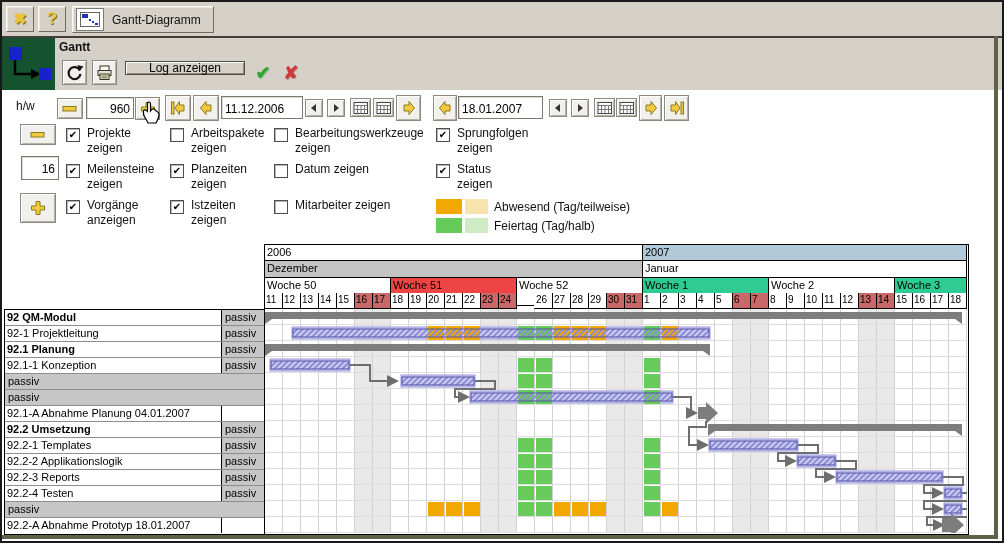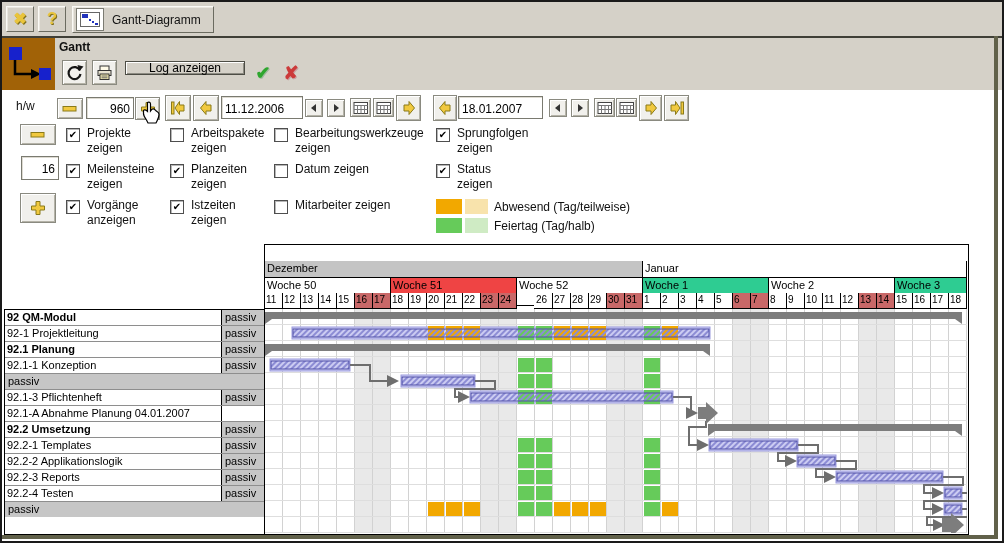--- a/index.html
+++ b/index.html
@@ -6,21 +6,21 @@
   *{font-family:"Liberation Sans",sans-serif;}
   #win{position:relative;width:1004px;height:543px;background:#fff;border:2px solid #1a1a1a;box-sizing:border-box;overflow:hidden;}
   .abs{position:absolute;}
   
   .toolbar{position:absolute;left:0;top:0;width:1000px;height:34px;background:#d5d1c8;border-bottom:2px solid #3f3f37;}
   .tbtn{position:absolute;background:#d5d1c8;border:1px solid;border-color:#fbfaf6 #6b6b60 #6b6b60 #fbfaf6;box-shadow:inset 1px 1px 0 #e9e6df;display:flex;align-items:center;justify-content:center;box-sizing:border-box;cursor:default;}
   .goldglyph{color:#e9c43b;text-shadow:1px 1px 0 #7e6e1c;font-weight:bold;font-size:16px;line-height:16px;}
   .iconbox{width:26px;height:21px;background:#fff;border:1px solid #7b7b72;display:flex;align-items:center;justify-content:center;margin-left:3px;}
   .tablabel{font-size:12px;padding:0 10px 0 8px;color:#111;}
   
-  .panel{position:absolute;left:0;top:36px;width:1000px;height:52px;background:#a16207;}
+  .panel{position:absolute;left:0;top:36px;width:1000px;height:52px;background:#14532d;}
   .panelgray{position:absolute;left:53px;top:0;width:947px;height:52px;background:#d5d1c8;}
   .ptitle{position:absolute;left:4px;top:2px;font-size:12px;font-weight:bold;color:#111;}
   .btn{position:absolute;background:#f1f0ec;border:1px solid #8a8a80;box-shadow:inset 1px 1px 0 #ffffff,inset -1px -1px 0 #b5b3a8;display:flex;align-items:center;justify-content:center;box-sizing:border-box;cursor:default;}
   .flatic{position:absolute;display:flex;align-items:center;justify-content:center;font-size:18px;font-weight:bold;cursor:default;}
   .okic{color:#2ea62e;text-shadow:1px 1px 0 #9db89d;}
   .cancelic{color:#cc3a3a;text-shadow:1px 1px 0 #c9a0a0;}
   .logbtn{position:absolute;background:#d5d1c8;border:1px solid #4d4d45;box-shadow:inset 1px 1px 0 #fff,inset -1px -1px 0 #8d8b82;font-size:12px;display:flex;align-items:center;justify-content:center;box-sizing:border-box;}
   
   .lbl{position:absolute;font-size:12px;color:#111;white-space:nowrap;}
   .tinput{position:absolute;border:1px solid #7a7a70;background:#fff;font-size:12px;box-sizing:border-box;padding:2px 3px 0 3px;box-shadow:inset 1px 1px 0 #dedbd2;}
@@ -293,21 +293,20 @@
         <div class="tstat">passiv</div>
       </div>
       <div class="trow">
         <div class="tname">92.1-1 Konzeption</div>
         <div class="tstat">passiv</div>
       </div>
       <div class="trow">
         <div class="tstat">passiv</div>
       </div>
       <div class="trow">
-        <div class="tname">92.1-3 Pflichtenheft</div>
         <div class="tstat">passiv</div>
       </div>
       <div class="trow">
         <div class="tname">92.1-A Abnahme Planung 04.01.2007</div>
         <div class="tstat empty"></div>
       </div>
       <div class="trow b">
         <div class="tname">92.2 Umsetzung</div>
         <div class="tstat">passiv</div>
       </div>
@@ -323,23 +322,31 @@
         <div class="tname">92.2-3 Reports</div>
         <div class="tstat">passiv</div>
       </div>
       <div class="trow">
         <div class="tname">92.2-4 Testen</div>
         <div class="tstat">passiv</div>
       </div>
       <div class="trow">
         <div class="tstat">passiv</div>
       </div>
+      <div class="trow">
+        <div class="tname">92.2-A Abnahme Prototyp 18.01.2007</div>
+        <div class="tstat empty"></div>
+      </div>
     </div>
 
   <div id="chart">
+    <div class="hband" id="g-years" style="top:0;height:16px;">
+        <div class="hcell" style="left: 0px; width: 378px; background: rgb(255, 255, 255);">2006</div>
+        <div class="hcell" style="left: 378px; width: 324px; background: rgb(178, 201, 217);">2007</div>
+      </div>
     <div class="hband" id="g-months" style="top:16px;height:17px;">
         <div class="hcell" style="left: 0px; width: 378px; background: rgb(196, 196, 196);">Dezember</div>
         <div class="hcell" style="left: 378px; width: 324px; background: rgb(255, 255, 255);">Januar</div>
       </div>
     <div class="hband" id="g-weeks" style="top:33px;height:28px;">
         <div class="hcell" style="left: 0px; width: 126px; background: rgb(255, 255, 255);">Woche 50</div>
         <div class="hcell" style="left: 126px; width: 126px; background: #ef4444;">Woche 51</div>
         <div class="hcell" style="left: 252px; width: 126px; background: rgb(255, 255, 255);">Woche 52</div>
         <div class="hcell" style="left: 378px; width: 126px; background: rgb(46, 204, 146);">Woche 1</div>
         <div class="hcell" style="left: 504px; width: 126px; background: rgb(255, 255, 255);">Woche 2</div>

